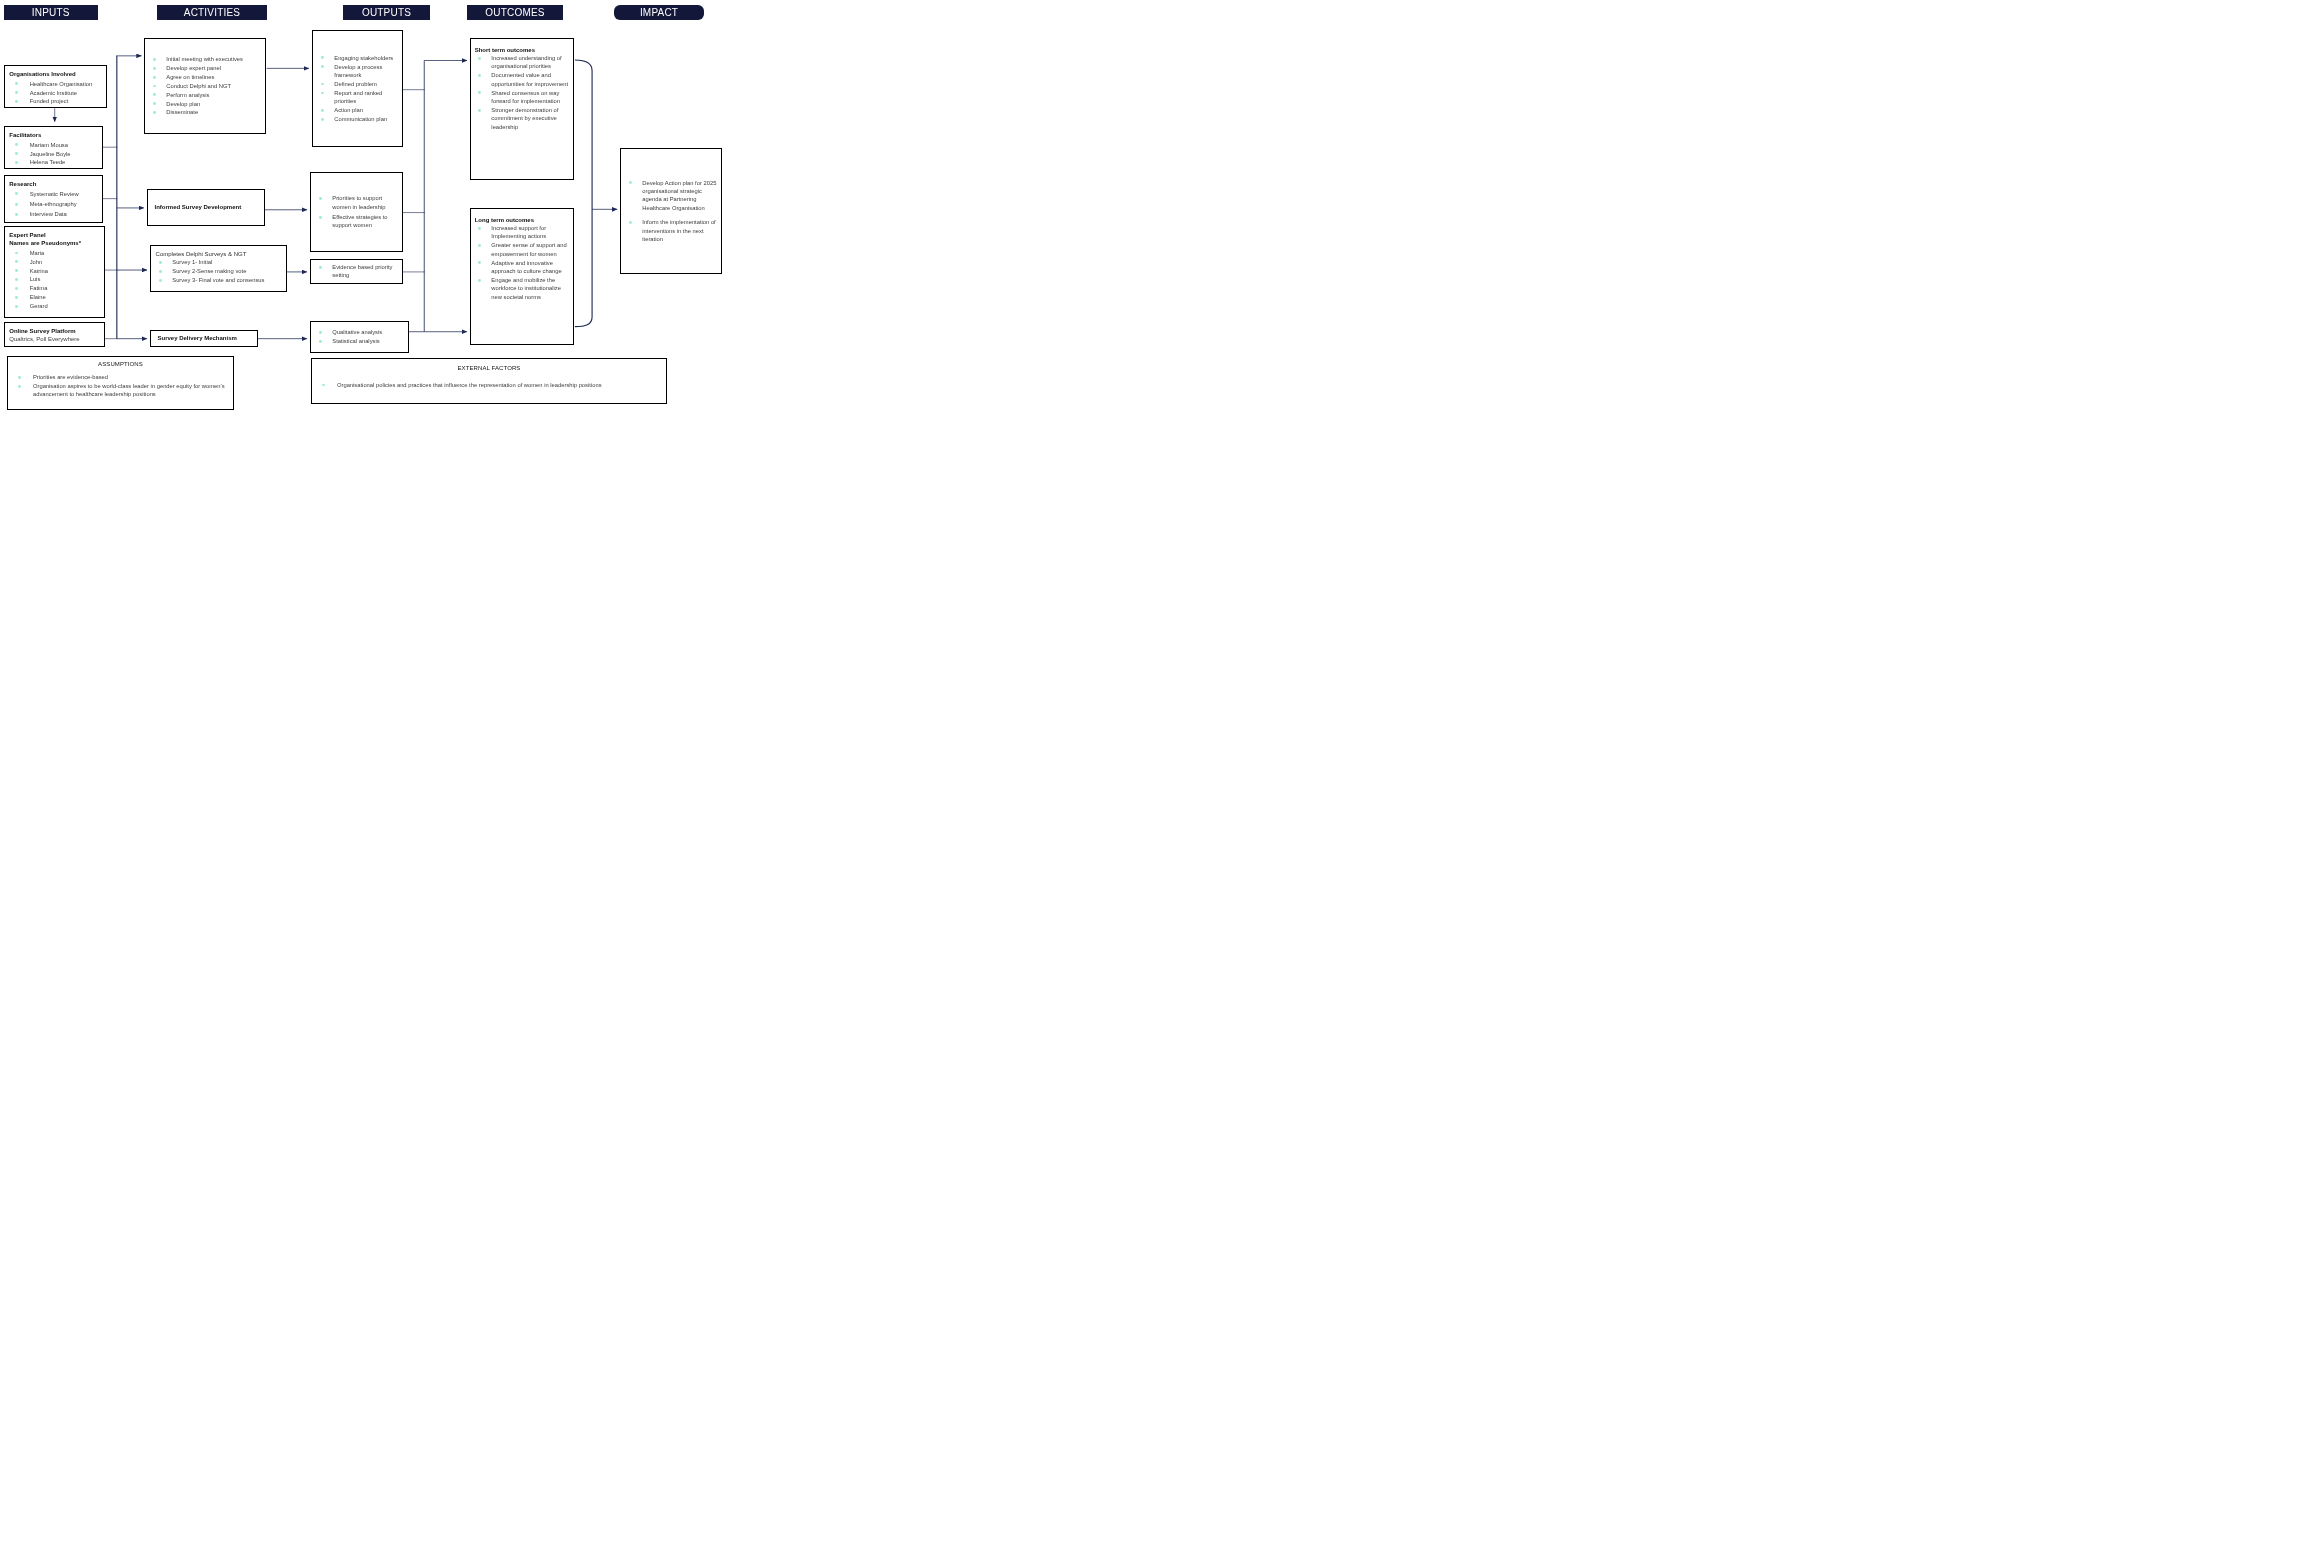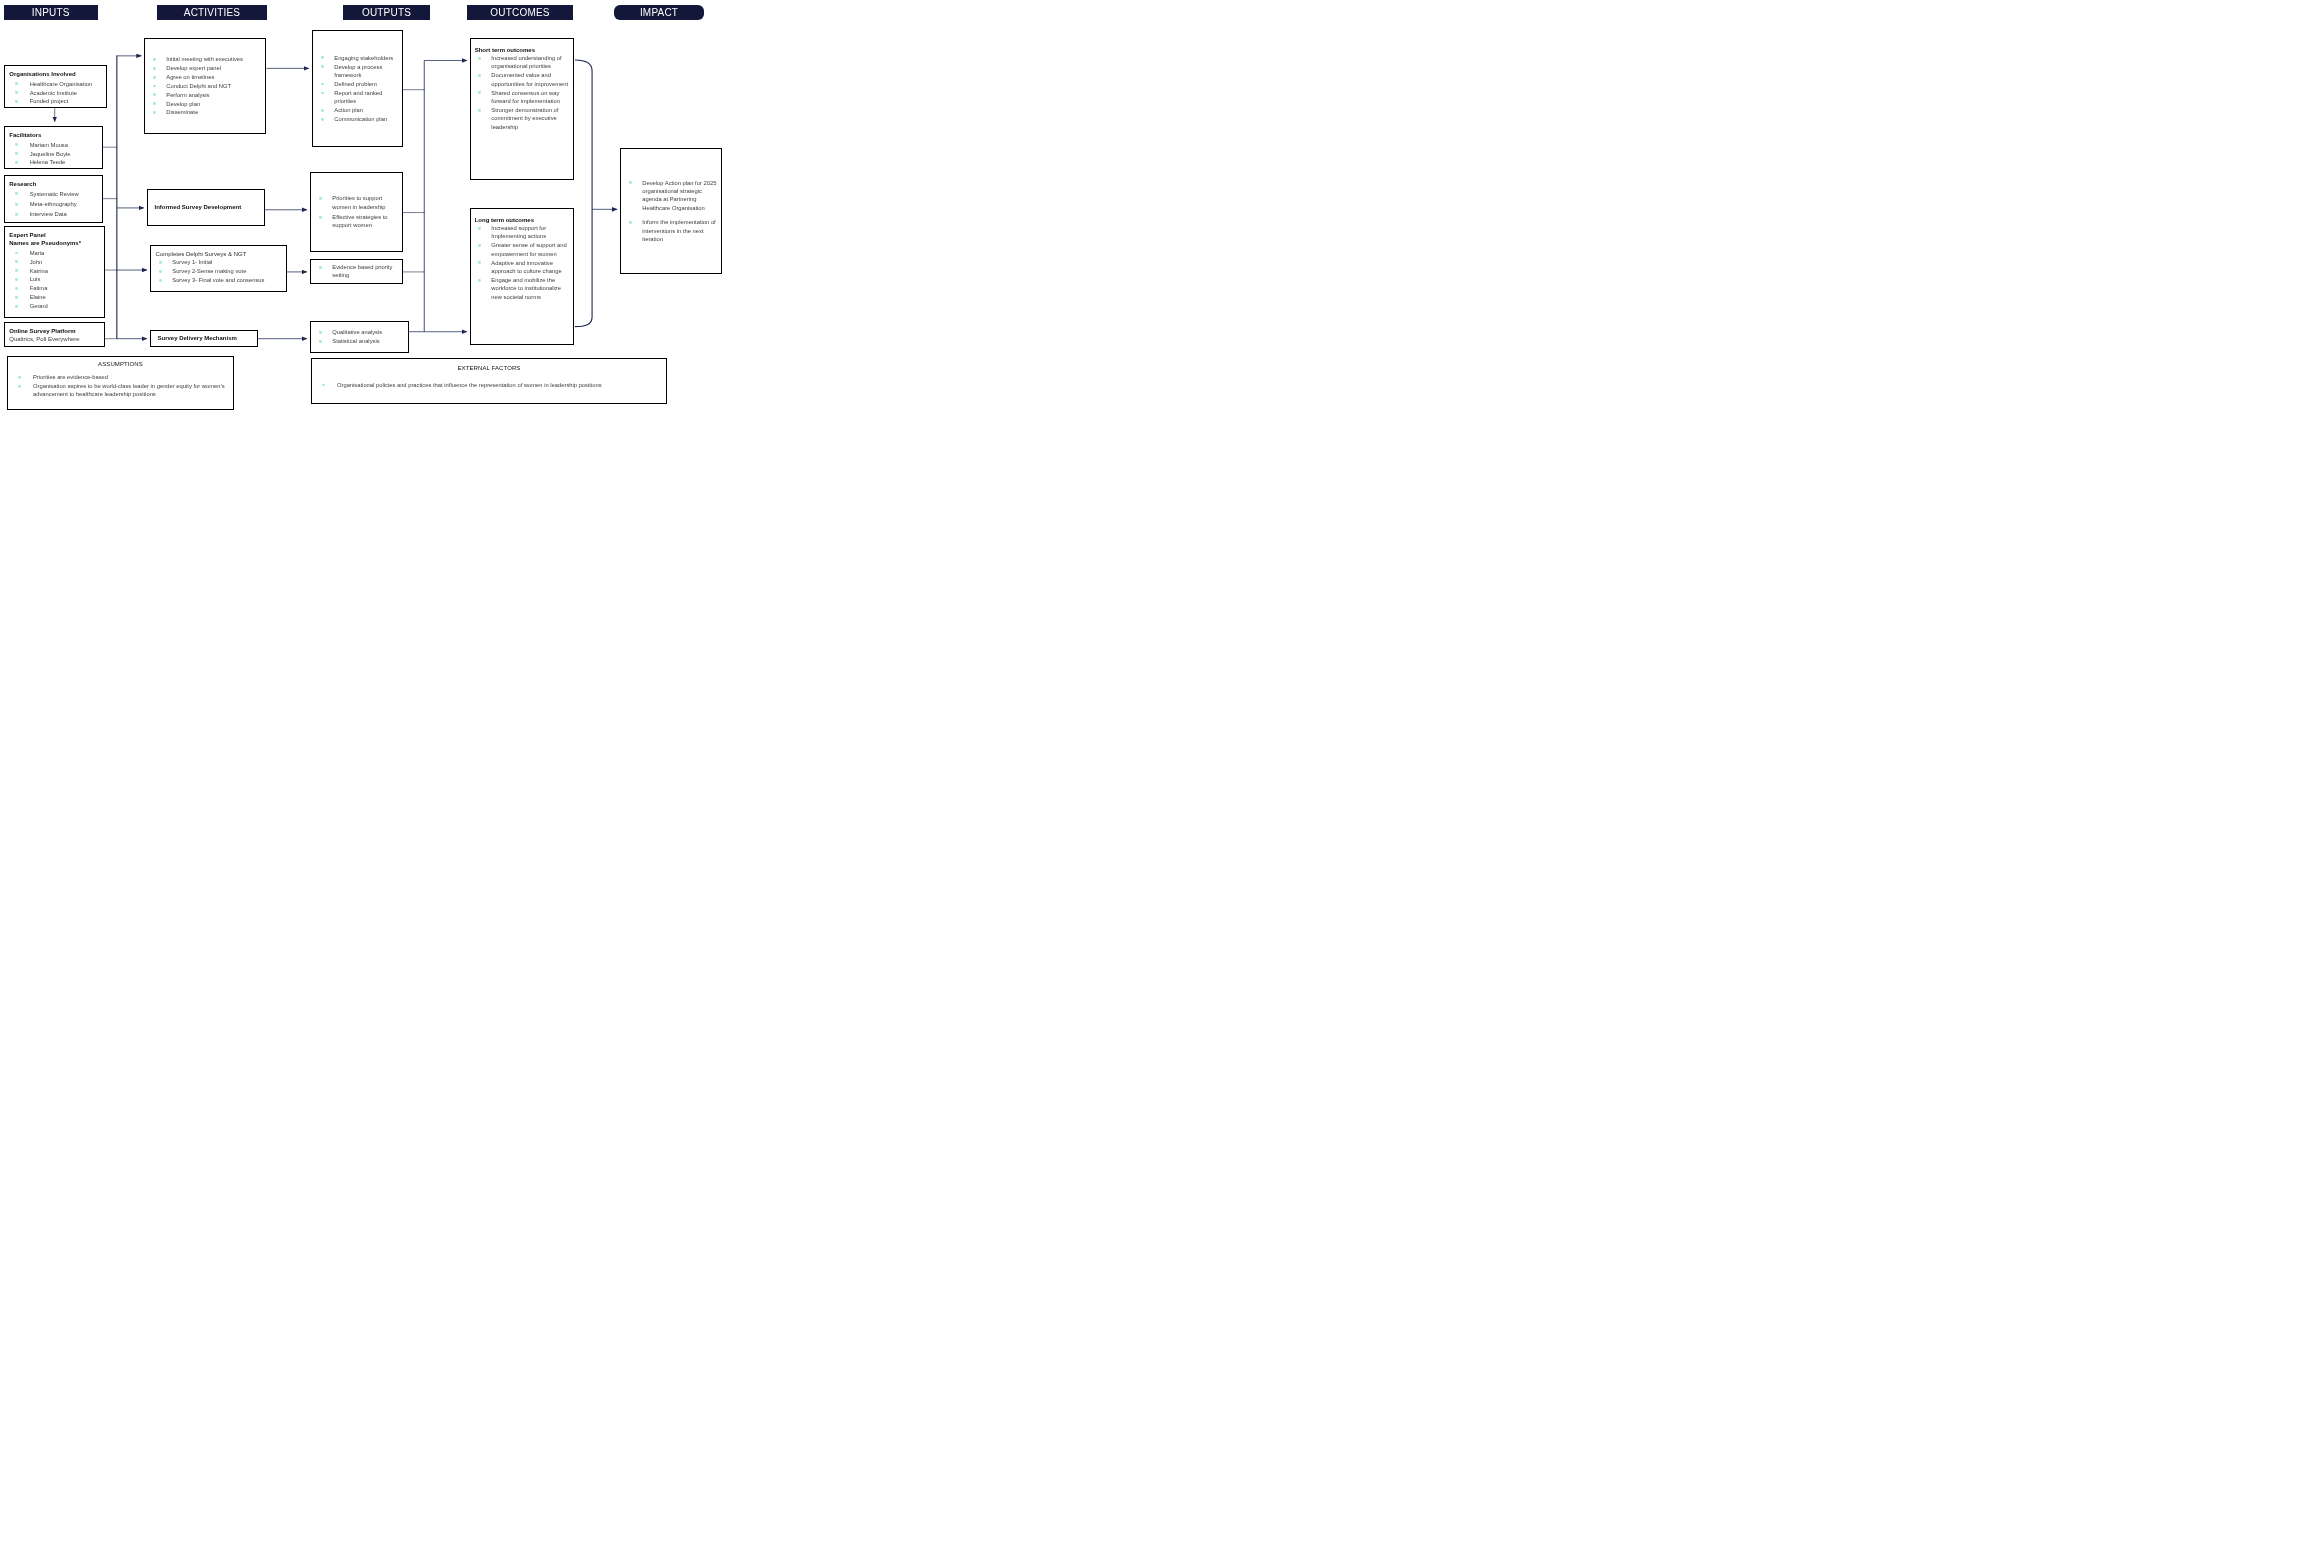--- a/index.html
+++ b/index.html
@@ -74,21 +74,21 @@
       <path d="M915 130 L1007 130" stroke-width="1.6" marker-end="url(#ah)"></path>
       <path d="M882 715 L1007 715" stroke-width="1.6" marker-end="url(#ah)"></path>
       <path d="M1240 129 C1262 129 1277 134 1277 152 L1277 683 C1277 700 1262 704 1240 704" stroke-width="2.4"></path>
       <path d="M1277 451 L1331 451" stroke-width="1.6" marker-end="url(#ah)"></path>
     </g>
   </svg>
 
   <div class="hdr" style="left:3.7px;top:5.1px;width:94px;">INPUTS</div>
   <div class="hdr" style="left:157px;top:4.6px;width:110px;">ACTIVITIES</div>
   <div class="hdr" style="left:311px;top:4.6px;width:87px;margin-left:32px;">OUTPUTS</div>
-  <div class="hdr" style="left:467px;top:4.6px;width:106px;">OUTCOMES</div>
+  <div class="hdr" style="left:467px;top:4.6px;width:96px;">OUTCOMES</div>
   <div class="hdr" style="left:614px;top:4.6px;width:90px;border-radius:6px;">IMPACT</div>
 
   <div class="box pad" style="left:3.7px;top:65px;width:103px;height:43px;">
     <div class="box-title">Organisations Involved</div>
     <ul class="items">
         <li class="item">
           <span class="bullet"></span>
           <span class="txt">Healthcare Organisation</span>
         </li>
         <li class="item">

